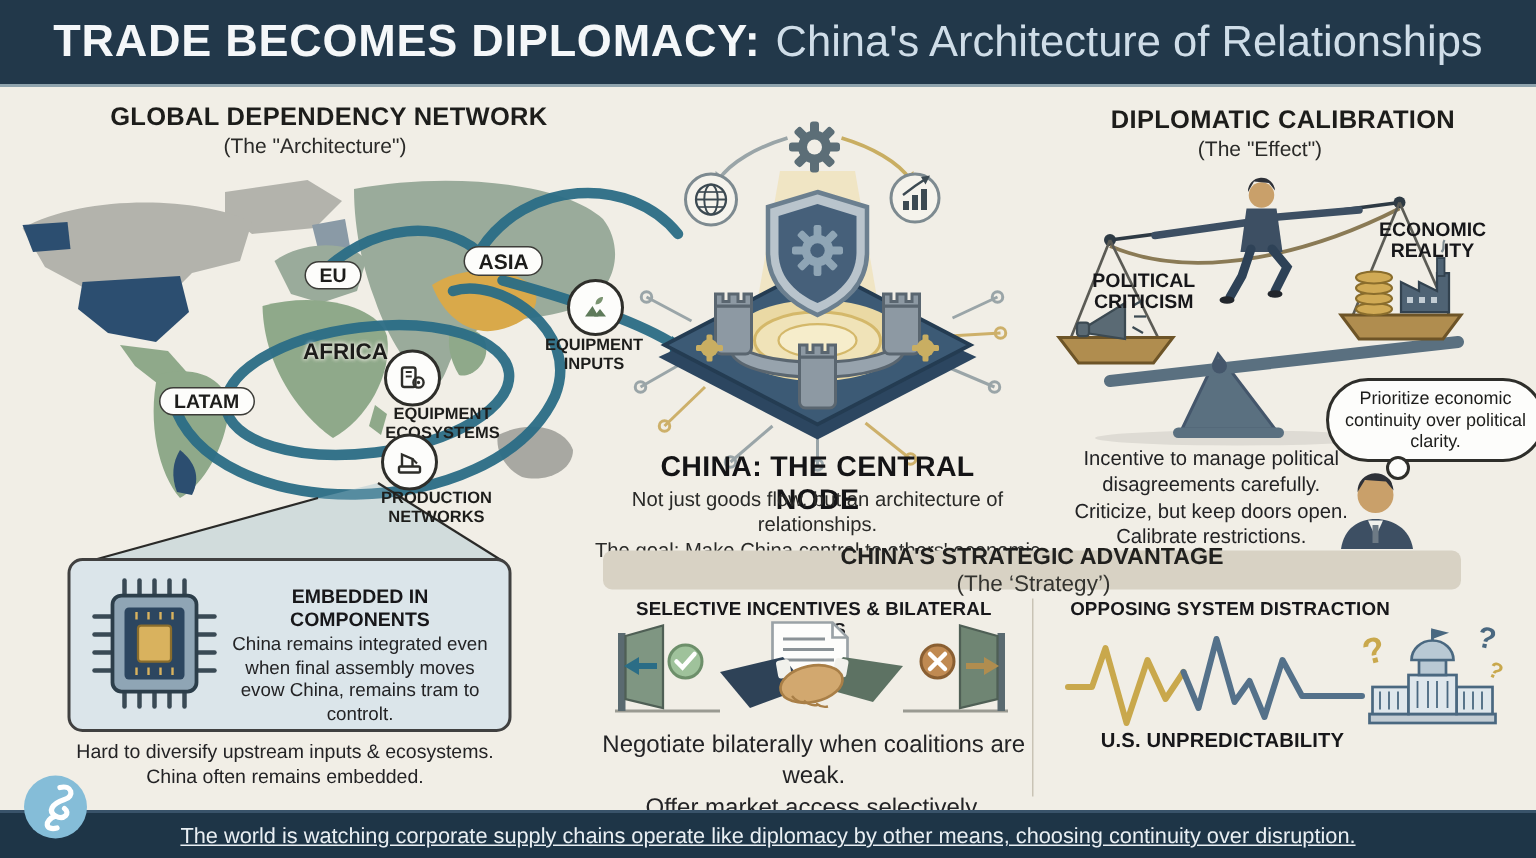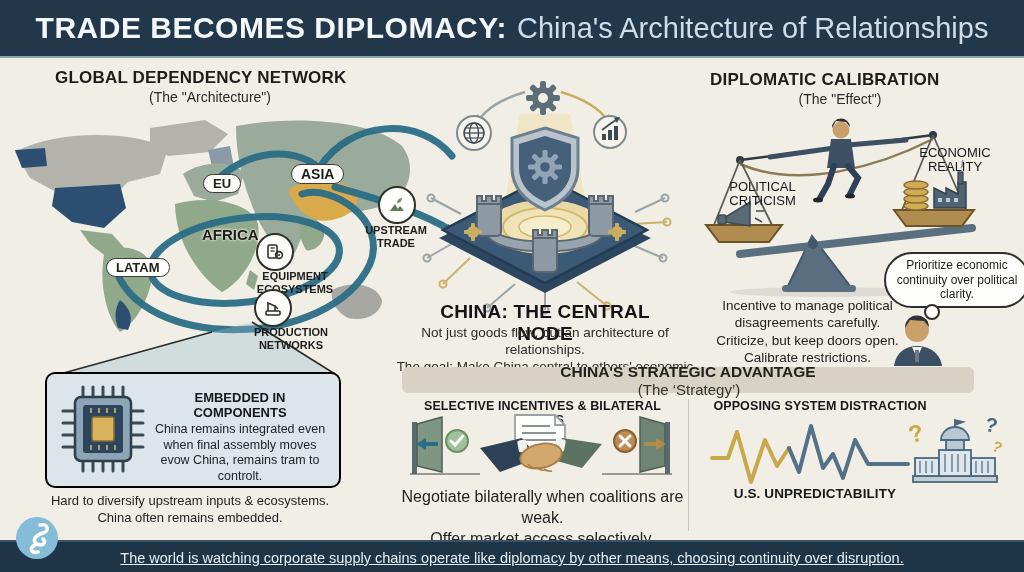--- a/index.html
+++ b/index.html
@@ -8,43 +8,43 @@
   .abs{position:absolute;}
   svg{overflow:visible;display:block;}
 
   
   .header{left:0;top:0;width:1024px;height:56px;background:#22384a;border-bottom:2px solid #8fa3ad;
           display:flex;align-items:center;justify-content:center;white-space:nowrap;}
   .header .t-bold{color:#f4f7f9;font-weight:700;font-size:30px;letter-spacing:.5px;}
   .header .t-reg{color:#cfdde8;font-weight:400;font-size:29px;margin-left:10px;}
 
   
-  .sec-head{font-weight:700;font-size:17px;color:#1d1d1b;text-align:left;letter-spacing:.2px;}
+  .sec-head{font-weight:700;font-size:17px;color:#1d1d1b;text-align:right;letter-spacing:.2px;}
   .sec-sub{font-weight:400;font-size:14px;color:#2a2a28;text-align:center;margin-top:1px;}
 
   
   .pill{background:#fdfdfb;border:1.5px solid #3c3c38;border-radius:11px;padding:1px 9px;
         font-weight:700;font-size:13px;color:#1d1d1b;}
   .map-text{font-weight:700;font-size:15px;color:#1d1d1b;text-shadow:0 0 3px #f1eee6,0 0 3px #f1eee6;}
   .node-circle{width:34px;height:34px;border-radius:50%;background:#fdfdfb;border:2px solid #2e2e2a;
         display:flex;align-items:center;justify-content:center;}
   .node-label{font-weight:700;font-size:11px;color:#1d1d1b;text-align:center;line-height:1.15;}
 
   
-  .callout{left:45px;top:372px;width:292px;height:112px;background:#dbe5ea;border:2px solid #000000;border-radius:10px;}
+  .callout{left:45px;top:372px;width:292px;height:112px;background:#dbe5ea;border:2px solid #404040;border-radius:10px;}
   .callout-head{font-weight:700;font-size:13px;color:#17171a;text-align:center;}
   .callout-body{font-size:12.5px;color:#232325;text-align:center;line-height:1.25;margin-top:2px;}
   .footnote{font-size:13px;color:#232325;text-align:center;line-height:1.3;}
 
   
   .central-head{font-weight:700;font-size:19px;color:#141416;text-align:center;letter-spacing:.2px;}
   .central-body{font-size:13.5px;color:#2a2a28;text-align:center;line-height:1.25;}
 
   
-  .bal-label{font-weight:400;font-size:13px;color:#17171a;line-height:1.1;text-align:center;}
+  .bal-label{font-weight:700;font-size:13px;color:#17171a;line-height:1.1;text-align:center;}
   .cal-body{font-size:13.5px;color:#232325;text-align:center;line-height:1.28;}
   .bubble{background:#fdfdfb;border:2px solid #2e2e2a;border-radius:28px;
           display:flex;align-items:center;justify-content:center;text-align:center;
           font-size:12px;color:#1d1d1b;line-height:1.2;padding:4px 10px;}
   .trail{background:#fdfdfb;border:2px solid #2e2e2a;border-radius:50%;}
 
   
   .banner{left:402px;top:367px;width:572px;height:26px;background:#d8d2c4;border-radius:6px;
           display:flex;align-items:center;justify-content:center;white-space:nowrap;flex-direction:column;}
   .banner .b-bold{font-weight:700;font-size:15.5px;color:#20201e;}
@@ -104,21 +104,21 @@
     <polygon points="448,112 462,122 446,126" fill="#2b6d86"></polygon>
   </svg>
 
   <svg class="abs" style="left:40px;top:315px;" width="300" height="62" viewBox="0 0 300 62">
     <polygon points="172,17 212,7 295,59 20,59" fill="rgba(150,185,200,0.35)"></polygon>
     <line x1="172" y1="17" x2="20" y2="59" stroke="#2a2a28" stroke-width="1.5"></line>
     <line x1="212" y1="7" x2="295" y2="59" stroke="#2a2a28" stroke-width="1.5"></line>
   </svg>
 
   <div class="abs pill" style="left:203px;top:174px;">EU</div>
-  <div class="abs pill" style="left:291px;top:164px;font-size:14px;">ASIA</div>
+  <div class="abs pill" style="left:309px;top:164px;font-size:14px;">ASIA</div>
   <div class="abs map-text" style="left:202px;top:226px;">AFRICA</div>
   <div class="abs pill" style="left:106px;top:258px;text-align:right;">LATAM</div>
 
   <div class="abs node-circle" style="left:256px;top:233px;">
     <svg width="20" height="20" viewBox="0 0 20 20">
       <rect x="3" y="3" width="9" height="13" rx="1.5" fill="none" stroke="#2e2e2a" stroke-width="1.6"></rect>
       <line x1="5.5" y1="6" x2="9.5" y2="6" stroke="#2e2e2a" stroke-width="1.3"></line>
       <line x1="5.5" y1="9" x2="9.5" y2="9" stroke="#2e2e2a" stroke-width="1.3"></line>
       <circle cx="14" cy="13" r="3.4" fill="none" stroke="#2e2e2a" stroke-width="1.6"></circle>
       <circle cx="14" cy="13" r="1.1" fill="#2e2e2a"></circle>
@@ -135,21 +135,21 @@
   </div>
   <div class="abs node-label" style="left:236px;top:326px;width:110px;">PRODUCTION NETWORKS</div>
 
   <div class="abs node-circle" style="left:378px;top:186px;">
     <svg width="20" height="20" viewBox="0 0 20 20">
       <polygon points="3,16 8,9 12,16" fill="#5e7a5a"></polygon>
       <polygon points="9,16 13,11 17,16" fill="#5e7a5a"></polygon>
       <path d="M10,8 C10,4 13,3 15,3 C15,6 13,8 10,8 Z" fill="#7a9470"></path>
     </svg>
   </div>
-  <div class="abs node-label" style="left:350px;top:224px;width:92px;">UPSTREAM TRADE</div>
+  <div class="abs node-label" style="left:350px;top:224px;width:92px;">EQUIPMENT INPUTS</div>
 
   <div class="abs callout">
     <svg class="abs" style="left:14px;top:11px;" width="84" height="88" viewBox="0 0 84 88">
       <g stroke="#3a4a55" stroke-width="3" stroke-linecap="round">
         <line x1="22" y1="2" x2="22" y2="12"></line>
           <line x1="32" y1="2" x2="32" y2="12"></line>
           <line x1="42" y1="2" x2="42" y2="12"></line>
           <line x1="52" y1="2" x2="52" y2="12"></line>
           <line x1="62" y1="2" x2="62" y2="12"></line>
         <line x1="22" y1="76" x2="22" y2="86"></line>

